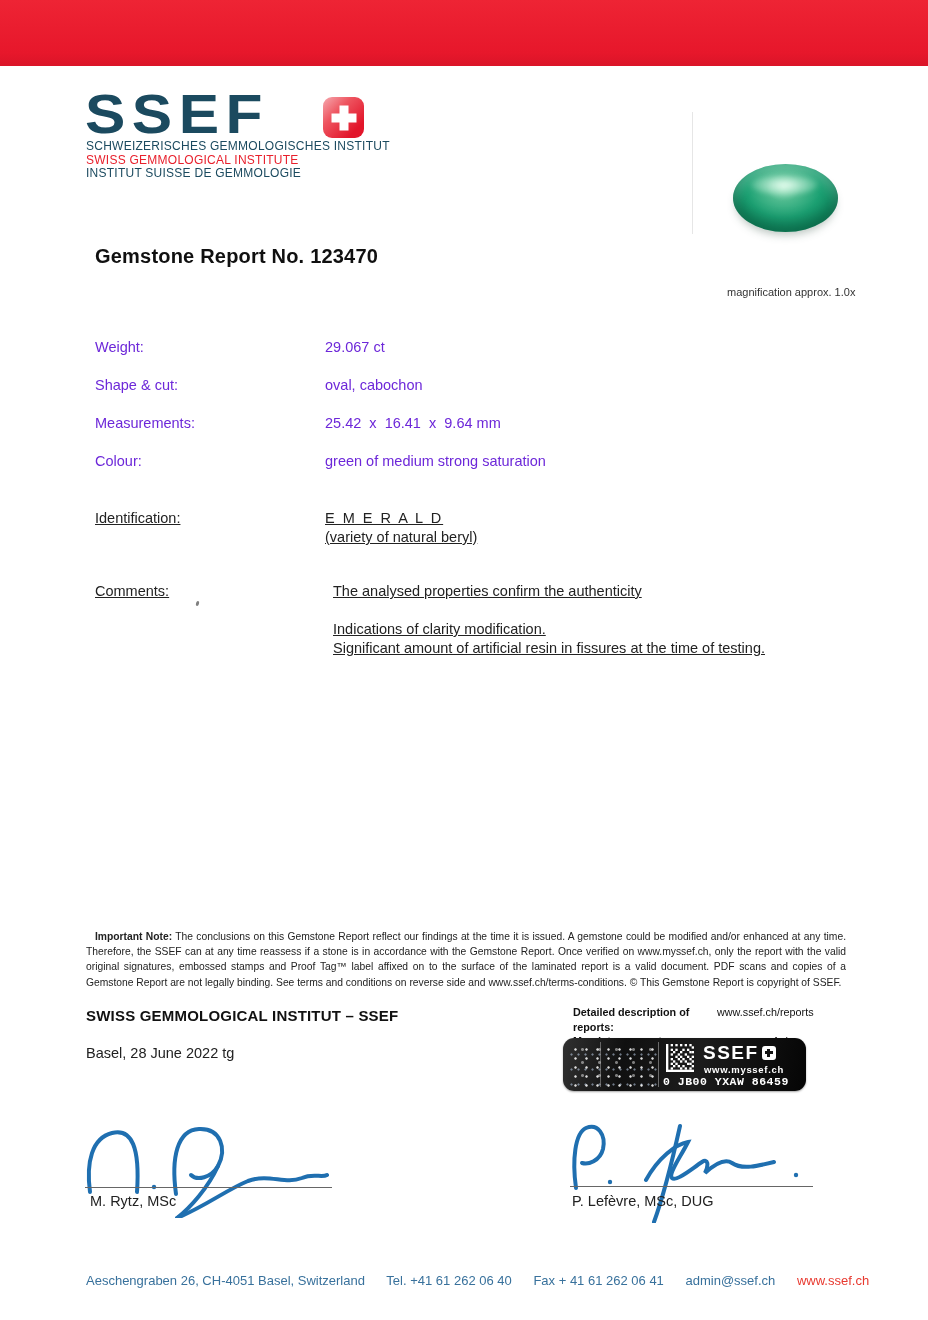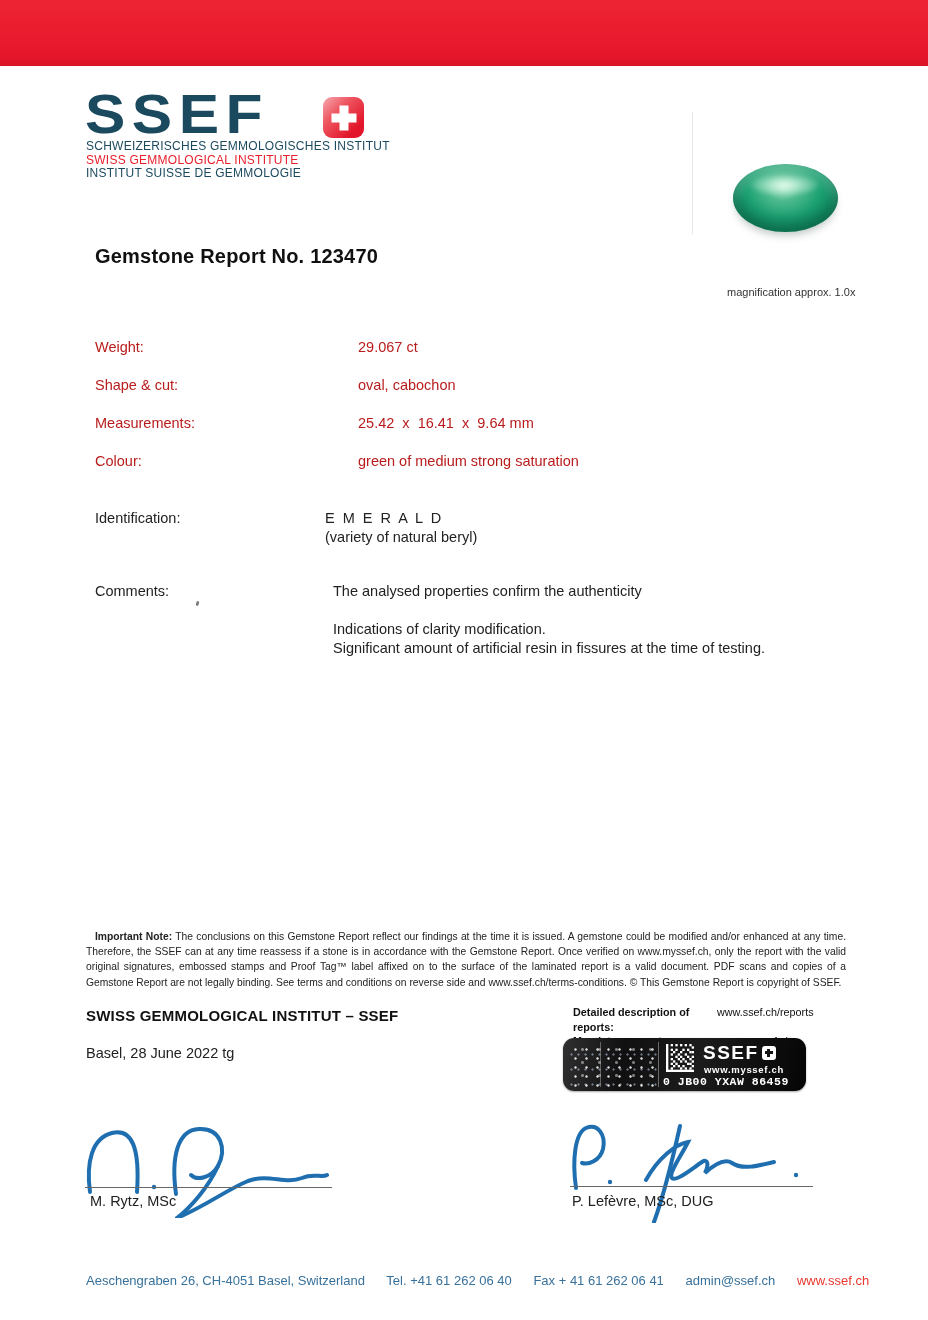--- a/index.html
+++ b/index.html
@@ -42,25 +42,25 @@
     content:""; position:absolute; left:17%; top:15%; width:64%; height:32%; border-radius:50%;
     background:radial-gradient(ellipse at center, rgba(235,255,243,0.9) 0%, rgba(190,240,215,0.4) 55%, transparent 78%);
     filter:blur(2px);
   }
   .magnification { position:absolute; left:727px; top:286px; font-size:11px; color:#333; }
 
   
   .report-title { position:absolute; left:95px; top:245px; font-size:20px; font-weight:700; color:#101010; letter-spacing:0.2px; }
 
   .fields { position:absolute; left:95px; top:340px; width:640px; }
-  .field-row { display:flex; font-size:14.5px; line-height:15px; margin-bottom:23px; color:#b91c1c;gap:33px; }
+  .field-row { display:flex; font-size:14.5px; line-height:15px; margin-bottom:23px; color:#6d28d9; }
   .field-label { width:230px; flex:0 0 230px; }
   .field-value { white-space:pre-wrap; }
 
-  .block { position:absolute; left:95px; display:flex; font-size:14.5px; line-height:19px; color:#222; }
+  .block { position:absolute; left:95px; display:flex; font-size:14.5px; line-height:19px; color:#222;text-decoration:underline; }
   .block .label-col { width:230px; flex:0 0 230px; }
   .ident-block { top:509px; }
   .ident-main { letter-spacing:2px; }
   .comments-block { top:582px;gap:8px; }
   .para2 { margin-top:19px; }
   .stray-mark { position:absolute; left:196px; top:601px; width:3px; height:5px; background:#555; border-radius:50%; transform:rotate(18deg); opacity:0.75; }
 
   
   .note {
     position:absolute; left:86px; top:929px; width:760px;

